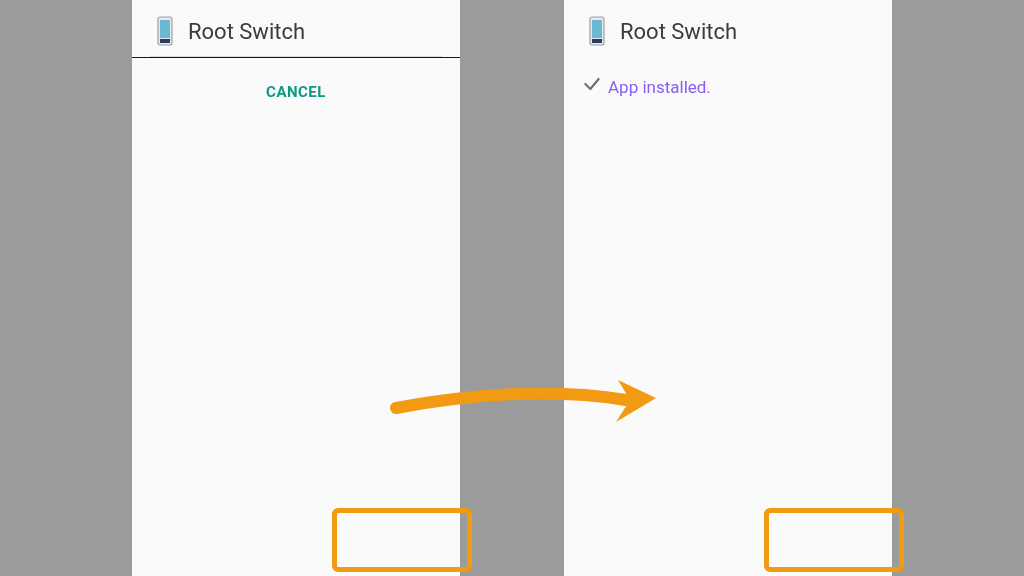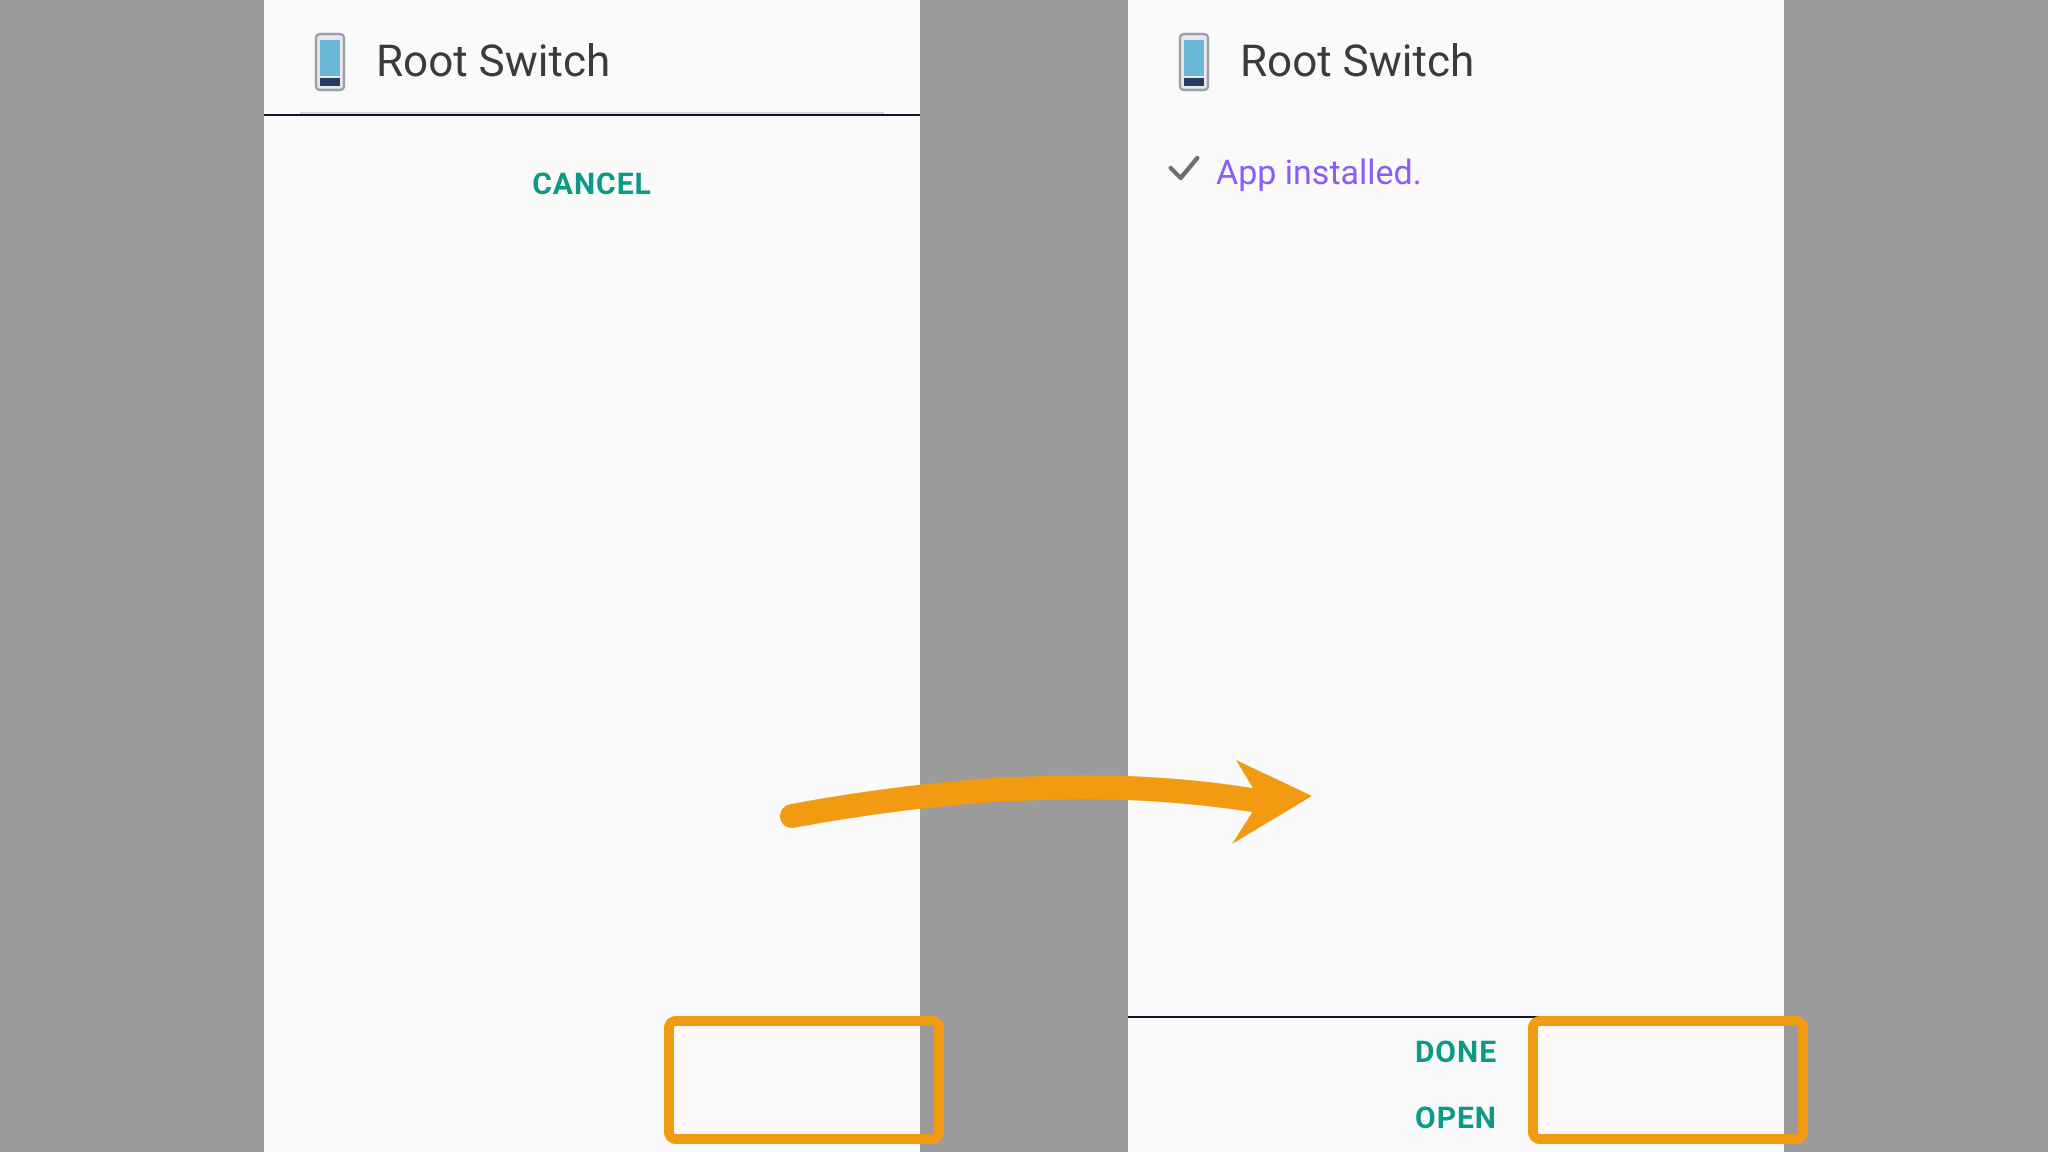--- a/index.html
+++ b/index.html
@@ -129,24 +129,20 @@
   <div class="body">
     <div class="installed-row">
       <span>
         <svg width="20" height="20" viewBox="0 0 24 24">
           <path d="M4 12 L10 18 L20 6" fill="none" stroke="#6f6f6f" stroke-width="2.6" stroke-linecap="round" stroke-linejoin="round"></path>
         </svg>
       </span>
       <span>App installed.</span>
     </div>
   </div>
-  <div class="button-bar">
-    <div class="btn">DONE</div>
-    <div class="btn">OPEN</div>
-  </div>
 </div>
 
 <div class="highlight-box" style="left:332px; top:508px; width:140px; height:64px;"></div>
 <div class="highlight-box" style="left:764px; top:508px; width:140px; height:64px;"></div>
 
 <div class="arrow">
   <svg width="280" height="60" viewBox="0 0 280 60">
     <path d="M10 34 Q 140 10 240 26" fill="none" stroke="#f29a12" stroke-width="12" stroke-linecap="round"></path>
     <path d="M232 6 L270 24 L230 48 L244 26 Z" fill="#f29a12"></path>
   </svg>

